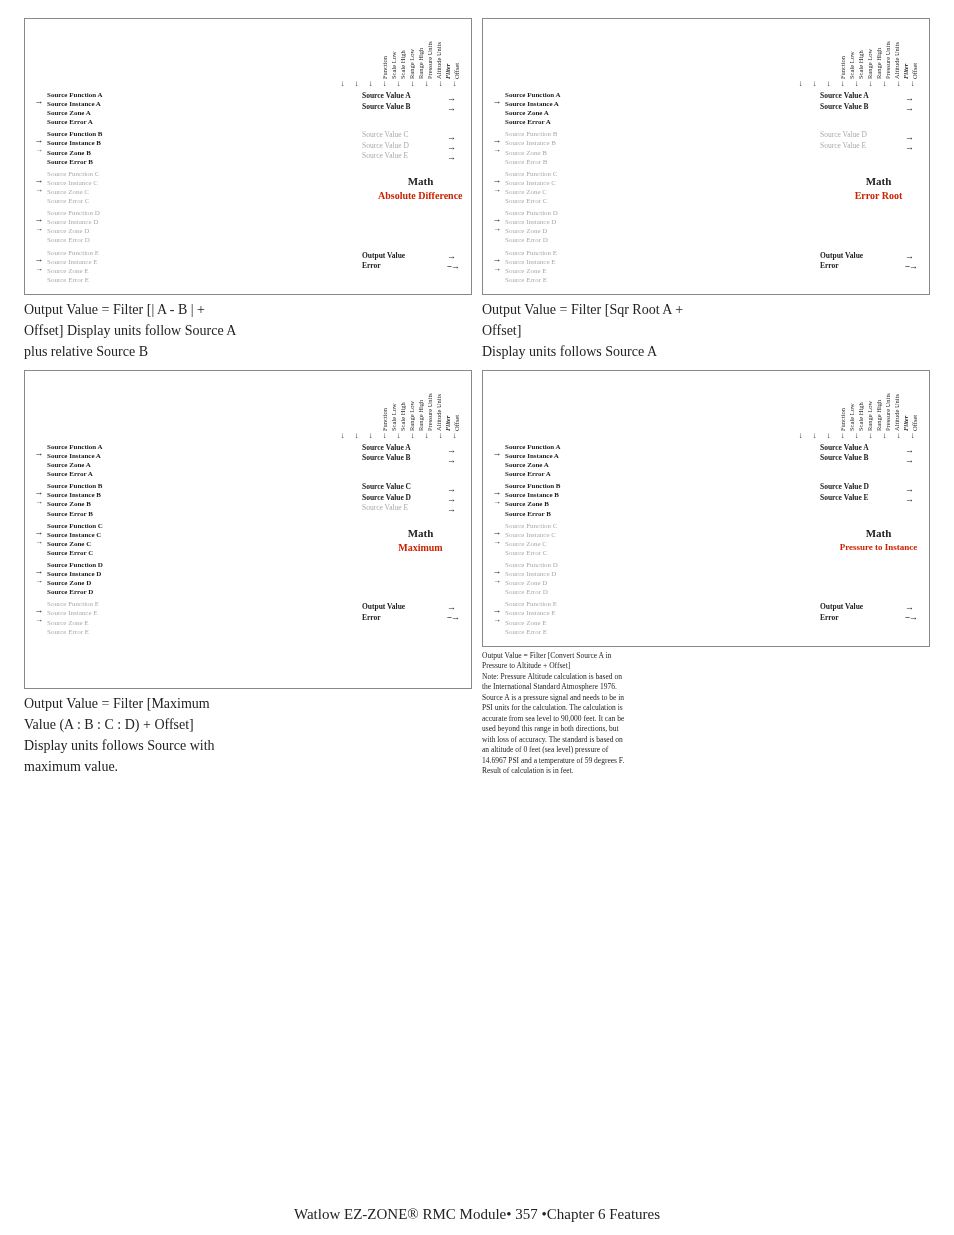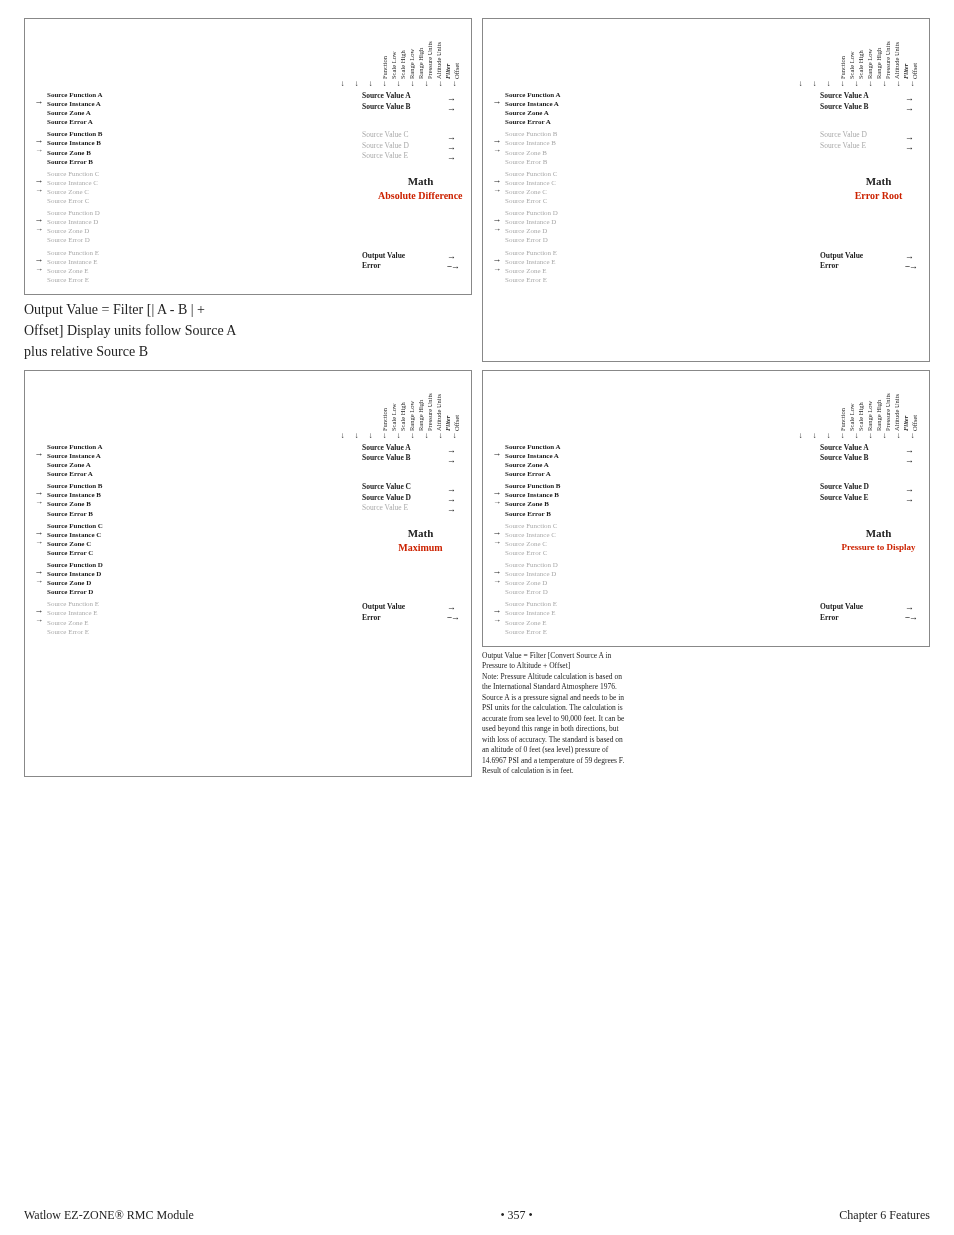--- a/index.html
+++ b/index.html
@@ -19,23 +19,23 @@
       padding: 18px 24px 18px 24px;
       background: #fff;
     }
 
     .footer {
       position: absolute;
       bottom: 12px;
       left: 0;
       right: 0;
       display: flex;
-      justify-content: space-between;
+      justify-content: center;
       padding: 0 24px;
-      font-size: 12px;
+      font-size: 15px;
       color: #222;
     }
 
     .src-line {
       font-size: 7px;
       line-height: 1.3;
       color: #222;
     }
     .src-line.grey {
       color: #aaa;
@@ -386,20 +386,23 @@
                 <div class="src-line grey">Source Zone E</div>
                 <div class="src-line grey">Source Error E</div>
               </div>
               <div class="diag-val">
                 <div style="font-size:7.5px;font-weight:bold;margin-top:2px;">Output Value</div>
                 <div style="font-size:7.5px;font-weight:bold;">Error</div>
               </div>
               <div class="diag-arrow" style="padding-top:2px;">→<br><span style="letter-spacing:-1px">--→</span></div>
             </div>
           </div>
+        </div>
+        <div class="caption">
+          Output Value = Filter [Sqr Root A +<br>Offset]<br>Display units follows Source A
         </div>
       </div>
 
     </div>
 
     <div class="row-pair">
 
       <div class="panel">
         <div class="diag-border">
           <div class="rot-header-group">
@@ -506,20 +509,23 @@
                 <div class="src-line grey">Source Error E</div>
               </div>
               <div class="diag-val">
                 <div style="font-size:7.5px;font-weight:bold;margin-top:2px;">Output Value</div>
                 <div style="font-size:7.5px;font-weight:bold;">Error</div>
               </div>
               <div class="diag-arrow" style="padding-top:2px;">→<br><span style="letter-spacing:-1px">--→</span></div>
             </div>
           </div>
         </div>
+        <div class="caption">
+          Output Value = Filter [Maximum<br>Value (A : B : C : D) + Offset]<br>Display units follows Source with<br>maximum value.
+        </div>
       </div>
 
       <div class="panel">
         <div class="diag-border">
           <div class="rot-header-group">
             <div class="rot-lbl">Function</div>
             <div class="rot-lbl">Scale Low</div>
             <div class="rot-lbl">Scale High</div>
             <div class="rot-lbl">Range Low</div>
             <div class="rot-lbl">Range High</div>
@@ -583,21 +589,21 @@
                   <span style="font-size:8px;">→</span>
                 </div>
               <div class="diag-src">
                 <div class="src-line grey">Source Function C</div>
                 <div class="src-line grey">Source Instance C</div>
                 <div class="src-line grey">Source Zone C</div>
                 <div class="src-line grey">Source Error C</div>
               </div>
               <div class="diag-val">
                 <div style="font-size:11px;font-weight:bold;text-align:center;margin-top:4px;">Math</div>
-                <div style="font-size:9px;font-weight:bold;color:#cc2200;text-align:center;">Pressure to Display</div>
+                <div style="font-size:9px;font-weight:bold;color:#cc2200;text-align:center;">Pressure to Instance</div>
               </div>
             </div>
 
             <div class="diag-tr">
               <div class="diag-left">
                   <span>→</span>
                   <span style="font-size:8px;">→</span>
                 </div>
               <div class="diag-src">
                 <div class="src-line grey">Source Function D</div>

